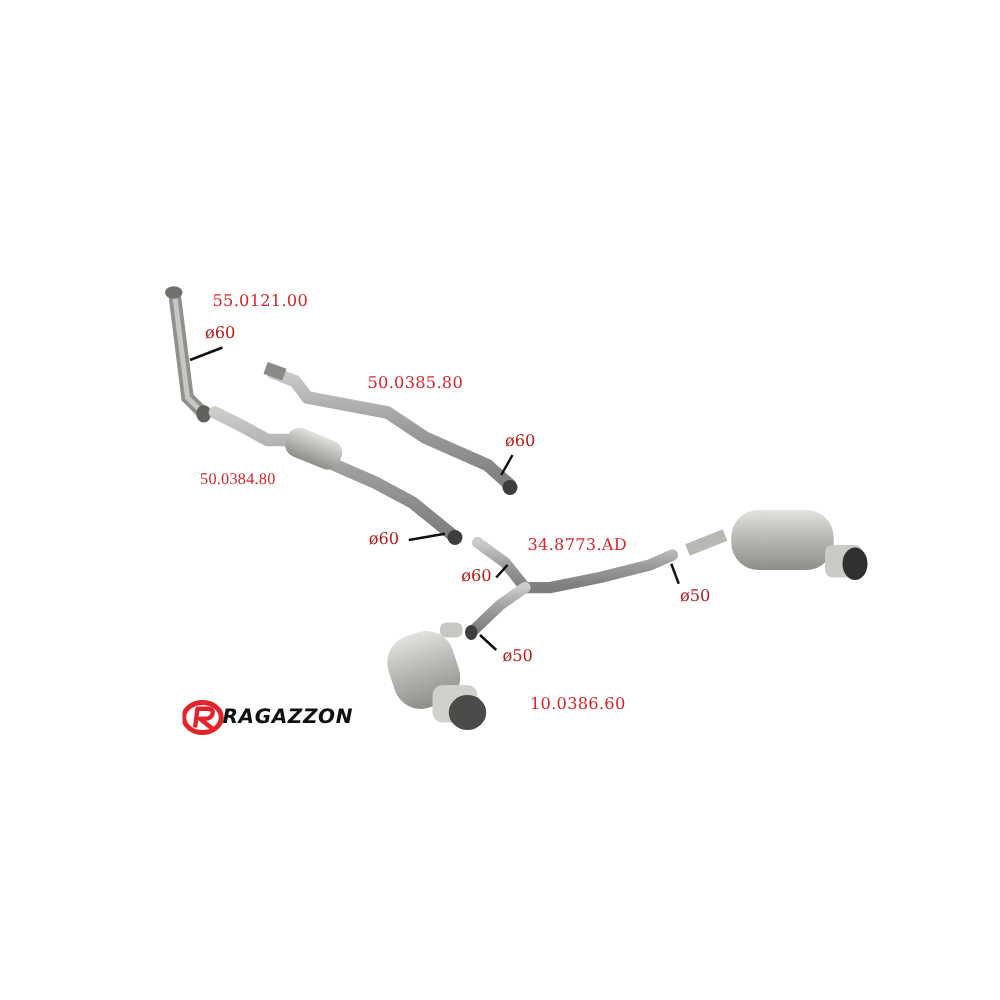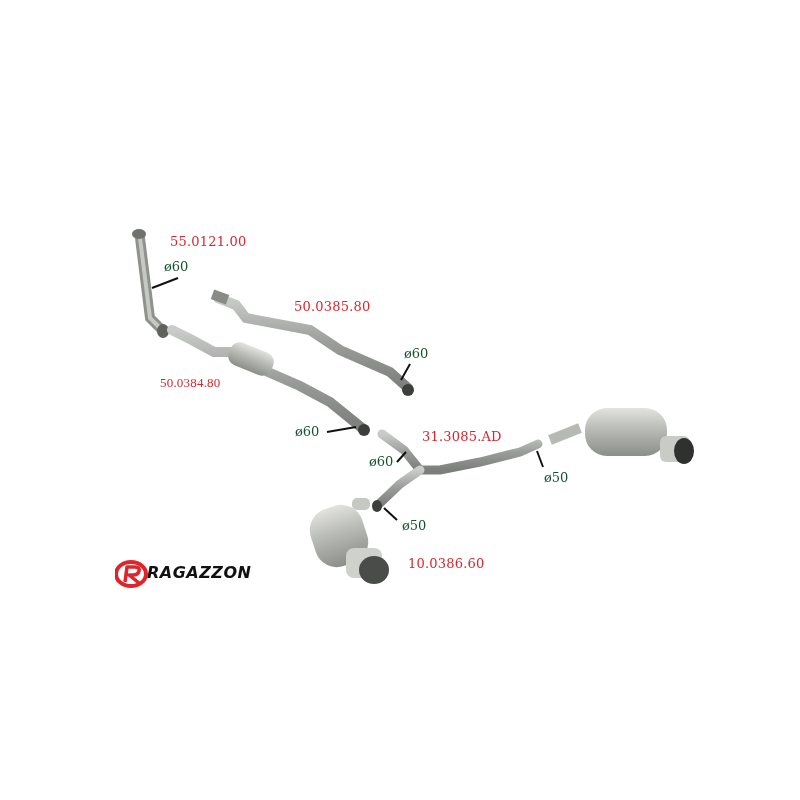--- a/index.html
+++ b/index.html
@@ -1,20 +1,20 @@
 <!DOCTYPE html>
 <html><head>
 <meta charset="utf-8">
 <style>
   html, body { margin:0; padding:0; background:#ffffff; }
   body { width:800px; height:800px; position:relative; overflow:hidden; font-family:"DejaVu Sans", sans-serif; }
   #diagram { position:absolute; left:0; top:0; width:800px; height:800px;border-radius:11px; }
   .part-label { position:absolute; color:#d8262d; font-size:13px; font-family:"DejaVu Serif", serif; letter-spacing:0.2px; white-space:nowrap; }
-  .dia-label { position:absolute; color:#14532d; font-size:13px; font-family:"DejaVu Serif", serif; white-space:nowrap; }
-  .logo { position:absolute; left:115px; top:558px; width:142px; height:32px; }
+  .dia-label { position:absolute; color:#b91c1c; font-size:13px; font-family:"DejaVu Serif", serif; white-space:nowrap; }
+  .logo { position:absolute; left:146px; top:558px; width:142px; height:32px; }
   .logo-text { position:absolute; left:32px; top:5px; font-family:"DejaVu Sans", sans-serif; font-style:italic; font-weight:bold; font-size:16px; color:#111; letter-spacing:0.5px; }
 </style>
 </head>
 <body>
 
 <div id="diagram">
   <svg width="800" height="800" viewBox="0 0 800 800">
     <defs>
       <linearGradient id="pipeG" x1="0" y1="0" x2="0" y2="1">
         <stop offset="0" stop-color="#c9ccc8"></stop>
@@ -71,22 +71,22 @@
       <rect x="312" y="506" width="54" height="60" rx="22" fill="url(#mufG)" transform="rotate(-18 339 536)"></rect>
       <rect x="346" y="548" width="36" height="30" rx="8" fill="#cfd1cd"></rect>
       <ellipse cx="374" cy="570" rx="15" ry="14" fill="#4a4c49"></ellipse>
     </g>
   </svg>
 
   
   <span class="part-label" style="left:170px;top:234px;">55.0121.00</span>
   <span class="part-label" style="left:294px;top:299px;">50.0385.80</span>
   <span class="part-label" style="left:160px;top:375px;font-family:Liberation Serif, serif;">50.0384.80</span>
-  <span class="part-label" style="left:422px;top:429px;">31.3085.AD</span>
-  <span class="part-label" style="left:408px;top:556px;">10.0386.60</span>
+  <span class="part-label" style="left:422px;top:429px;">34.8773.AD</span>
+  <span class="part-label" style="left:424px;top:556px;">10.0386.60</span>
 
   
   <span class="dia-label" style="left:164px;top:259px;">ø60</span>
   <span class="dia-label" style="left:404px;top:346px;">ø60</span>
   <span class="dia-label" style="left:295px;top:424px;">ø60</span>
   <span class="dia-label" style="left:369px;top:454px;">ø60</span>
   <span class="dia-label" style="left:544px;top:470px;">ø50</span>
   <span class="dia-label" style="left:402px;top:518px;">ø50</span>
 
   

